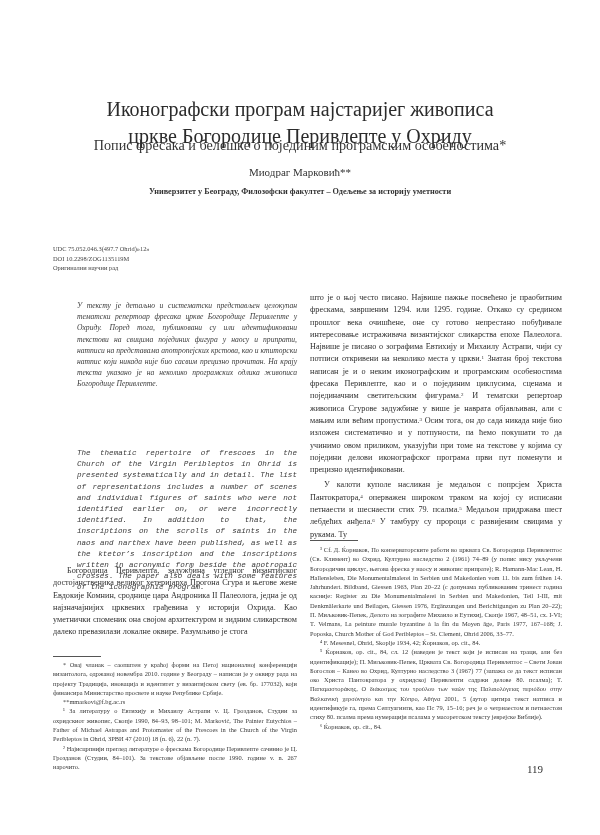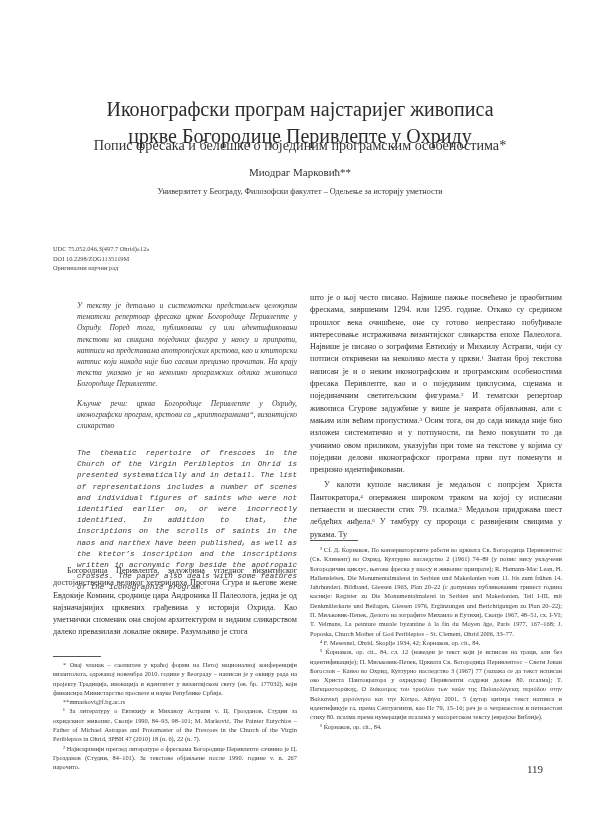--- a/index.html
+++ b/index.html
@@ -5,21 +5,21 @@
   html, body { margin: 0; padding: 0; background: #ffffff; }
   body { width: 600px; height: 835px; position: relative; overflow: hidden;
          font-family: "Liberation Serif", "DejaVu Serif", serif; color: #2a2a2a; }
   .title { position: absolute; left: 0; width: 600px; text-align: center; top: 96px;
            font-size: 20px; line-height: 27px; color: #2b2b2b; }
   .subtitle { position: absolute; left: 0; width: 600px; text-align: center; top: 137px;
               font-size: 14.2px; color: #333; }
   .author { position: absolute; left: 0; width: 600px; text-align: center; top: 166px;
             font-size: 11px; color: #333; }
   .affil { position: absolute; left: 0; width: 600px; text-align: center; top: 187px;
-           font-size: 8.2px; color: #333; }
+           font-size: 8.2px; color: #333; font-weight: bold; }
   .meta { position: absolute; left: 53px; top: 244px; font-size: 6.4px; line-height: 9.6px; color: #444; }
   .col { position: absolute; font-size: 8.2px; line-height: 12.3px; text-align: justify; color: #2e2e2e; }
   .left { left: 53px; width: 244px; }
   .right { left: 310px; width: 252px; }
   .abstract { position: absolute; left: 77px; width: 220px; font-style: italic;
               font-size: 7.6px; line-height: 11.2px; text-align: justify; color: #3a3a3a; }
   .abstract p { margin: 8px 0 2px 0; }
   .body p { margin: 0; text-indent: 14px; }
   .body p.noindent { text-indent: 0; }
   .rule { position: absolute; height: 0; border-top: 1px solid #555; width: 48px; }
@@ -40,21 +40,20 @@
 <div class="affil">Универзитет у Београду, Филозофски факултет – Одељење за историју уметности</div>
 
 <div class="meta">
   <div>UDC 75.052.046.3(497.7 Ohrid)»12»</div>
   <div>DOI   10.2298/ZOG1135119M</div>
   <div>Оригинални научни рад</div>
 </div>
 
 <div class="abstract" style="top:292px;">
   <p>У тексту је детаљно и систематски представљен целокупан тематски репертоар фресака цркве Богородице Перивлепте у Охриду. Поред тога, публиковани су или идентификовани текстови на свицима појединих фигура у наосу и припрати, натписи на представама апотропејских крстова, као и ктиторски натпис који никада није био сасвим прецизно прочитан. На крају текста указано је на неколико програмских одлика живописа Богородице Перивлепте.</p>
-  <p>Кључне речи: црква Богородице Перивлепте у Охриду, иконографски програм, крстови са „криптограмима“, византијско сликарство</p>
 </div>
 
 <div class="abstract" style="top:440px;font-family:Liberation Mono, monospace;">
   <p>The thematic repertoire of frescoes in the Church of the Virgin Peribleptos in Ohrid is presented systematically and in detail. The list of representations includes a number of scenes and individual figures of saints who were not identified earlier on, or were incorrectly identified. In addition to that, the inscriptions on the scrolls of saints in the naos and narthex have been published, as well as the ktetor’s inscription and the inscriptions written in acronymic form beside the apotropaic crosses. The paper also deals with some features of the iconographic program.</p>
 </div>
 
 <div class="col left body" style="top:565px;">
   <p>Богородица Перивлепта, задужбина угледног византијског достојанственика великог хетеријарха Прогона Сгура и његове жене Евдокије Комнин, сроднице цара Андроника II Палеолога, једна је од најзначајнијих црквених грађевина у историји Охрида. Као уметнички споменик она својом архитектуром и зидним сликарством далеко превазилази локалне оквире. Разумљиво је стога</p>
 </div>
 

